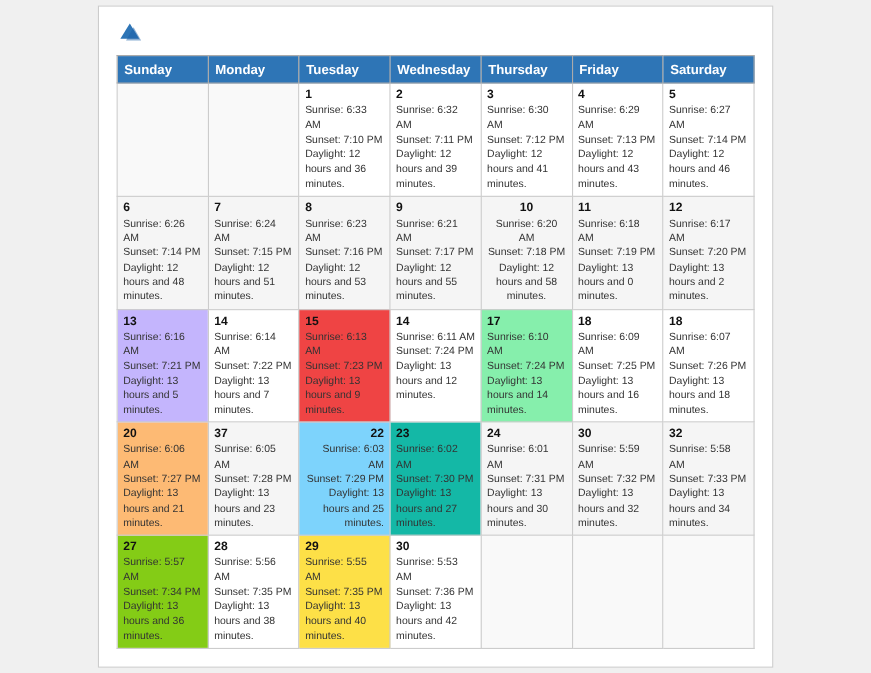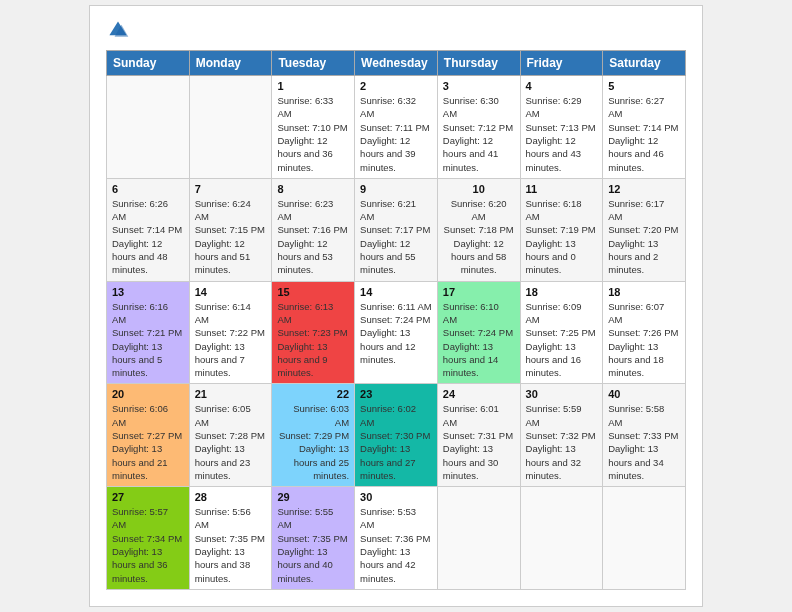--- a/index.html
+++ b/index.html
@@ -212,54 +212,54 @@
             <span class="day-number">18</span>
             <div class="day-info">Sunrise: 6:07 AM<br>Sunset: 7:26 PM<br>Daylight: 13 hours and 18 minutes.</div>
           </td>
         </tr>
         <tr>
           <td style="background: #fdba74;">
             <span class="day-number">20</span>
             <div class="day-info">Sunrise: 6:06 AM<br>Sunset: 7:27 PM<br>Daylight: 13 hours and 21 minutes.</div>
           </td>
           <td style="background: rgb(245, 245, 245);">
-            <span class="day-number">21</span>
+            <span class="day-number">37</span>
             <div class="day-info">Sunrise: 6:05 AM<br>Sunset: 7:28 PM<br>Daylight: 13 hours and 23 minutes.</div>
           </td>
           <td style="background: #7dd3fc; text-align: right;">
             <span class="day-number">22</span>
             <div class="day-info">Sunrise: 6:03 AM<br>Sunset: 7:29 PM<br>Daylight: 13 hours and 25 minutes.</div>
           </td>
           <td style="background: #14b8a6;">
             <span class="day-number">23</span>
             <div class="day-info">Sunrise: 6:02 AM<br>Sunset: 7:30 PM<br>Daylight: 13 hours and 27 minutes.</div>
           </td>
           <td style="background: rgb(245, 245, 245);">
             <span class="day-number">24</span>
             <div class="day-info">Sunrise: 6:01 AM<br>Sunset: 7:31 PM<br>Daylight: 13 hours and 30 minutes.</div>
           </td>
           <td style="background: rgb(245, 245, 245);">
             <span class="day-number">30</span>
             <div class="day-info">Sunrise: 5:59 AM<br>Sunset: 7:32 PM<br>Daylight: 13 hours and 32 minutes.</div>
           </td>
           <td style="background: rgb(245, 245, 245);">
-            <span class="day-number">40</span>
+            <span class="day-number">32</span>
             <div class="day-info">Sunrise: 5:58 AM<br>Sunset: 7:33 PM<br>Daylight: 13 hours and 34 minutes.</div>
           </td>
         </tr>
         <tr>
           <td style="background: #84cc16; margin-top: 24px;">
             <span class="day-number">27</span>
             <div class="day-info">Sunrise: 5:57 AM<br>Sunset: 7:34 PM<br>Daylight: 13 hours and 36 minutes.</div>
           </td>
           <td style="background: rgb(255, 255, 255);">
             <span class="day-number">28</span>
             <div class="day-info">Sunrise: 5:56 AM<br>Sunset: 7:35 PM<br>Daylight: 13 hours and 38 minutes.</div>
           </td>
-          <td style="background: #c4b5fd;">
+          <td style="background: #fde047;">
             <span class="day-number">29</span>
             <div class="day-info">Sunrise: 5:55 AM<br>Sunset: 7:35 PM<br>Daylight: 13 hours and 40 minutes.</div>
           </td>
           <td style="background: rgb(255, 255, 255); margin-top: 31px;">
             <span class="day-number">30</span>
             <div class="day-info">Sunrise: 5:53 AM<br>Sunset: 7:36 PM<br>Daylight: 13 hours and 42 minutes.</div>
           </td>
           <td class="empty-cell" style="background: rgb(249, 249, 249);"></td>
           <td class="empty-cell" style="background: rgb(249, 249, 249);"></td>
           <td class="empty-cell" style="background: rgb(249, 249, 249);"></td>

